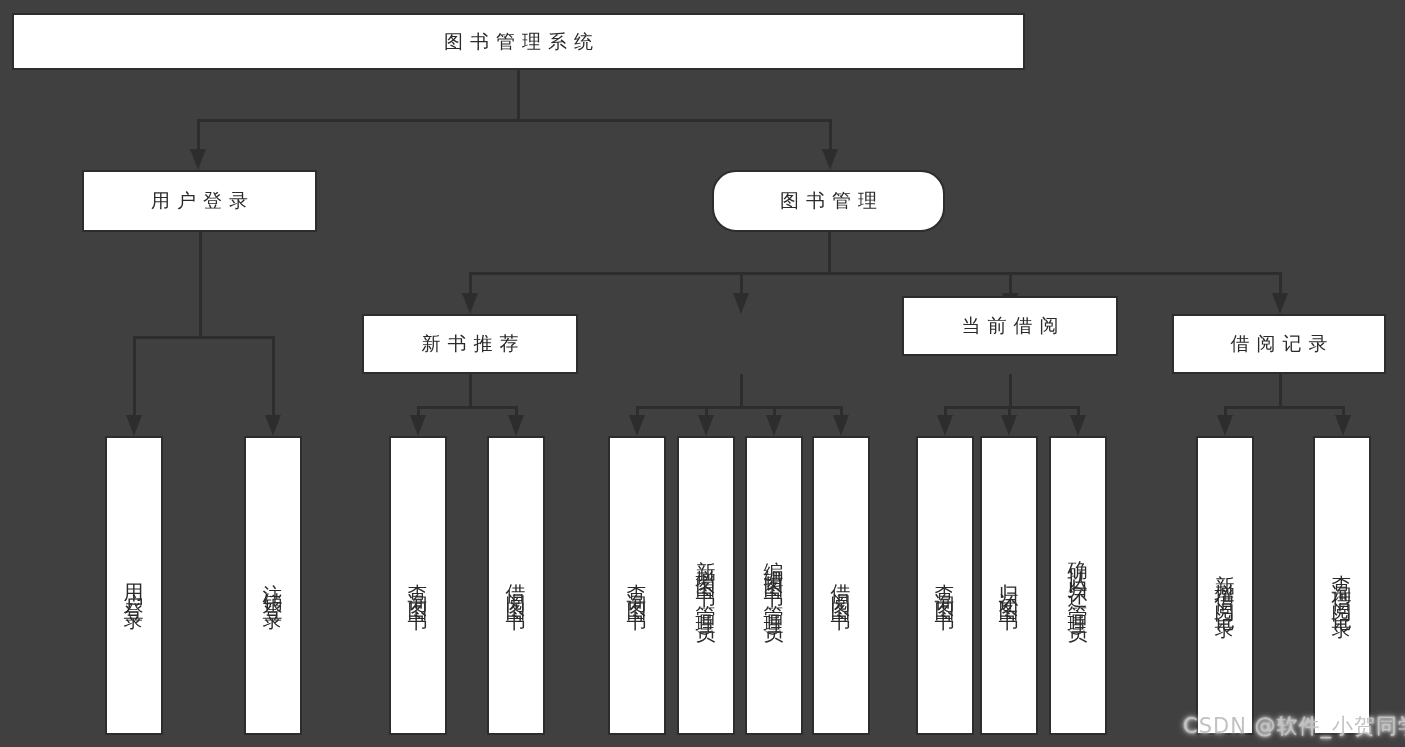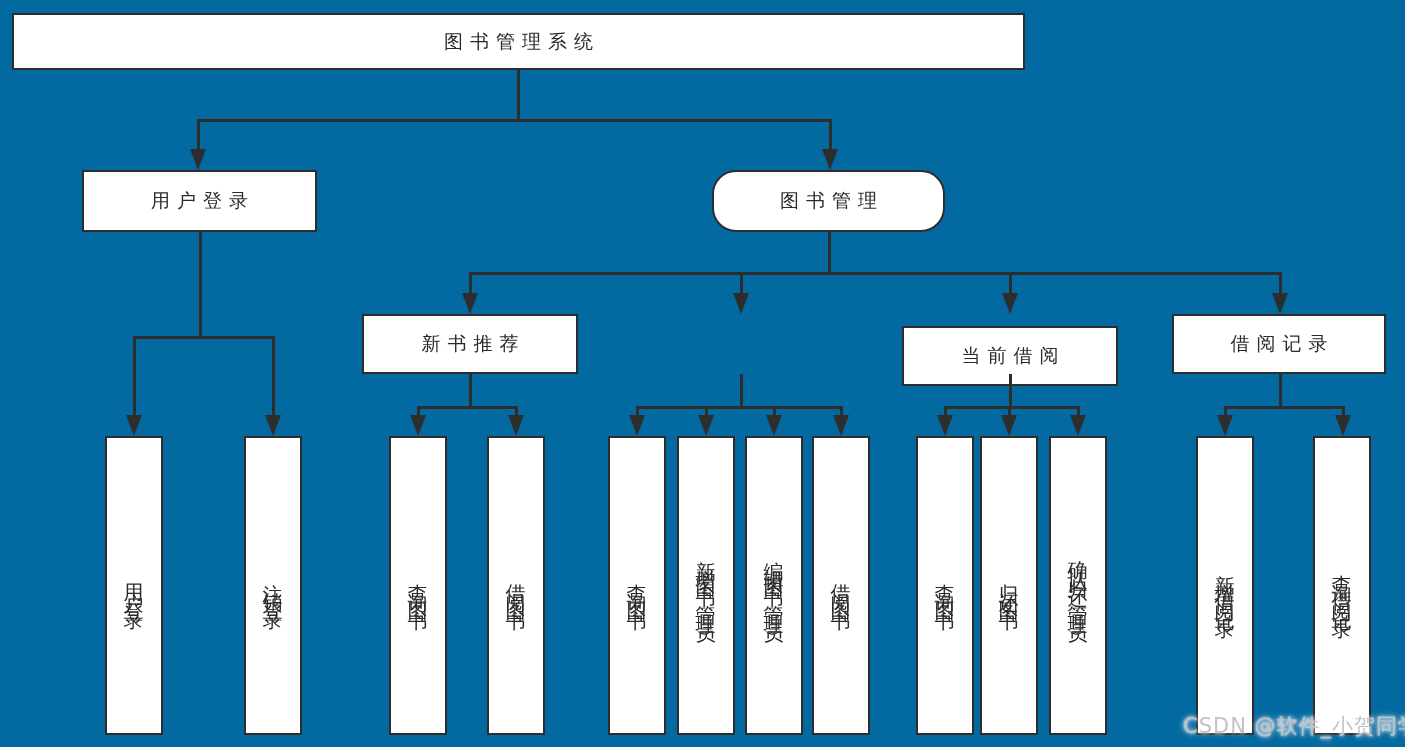--- a/index.html
+++ b/index.html
@@ -1,19 +1,19 @@
 <!DOCTYPE html>
 <html><head>
 <meta charset="utf-8">
 <style>
   html,body{margin:0;padding:0;background:#ffffff;}
   #stage{
     position:relative;
     width:1405px;height:747px;
-    background:#0369a1;
+    background:#404040;
     font-family:"DejaVu Sans","Liberation Sans",sans-serif;
     color:#222;
     overflow:hidden;
   }
   .box{
     position:absolute;
     box-sizing:border-box;
     border:2.5px solid #2d2d2d;
     background:#ffffff;
     display:flex;
@@ -92,21 +92,21 @@
   <div class="vline" style="left:740px;top:272px;height:22px;"></div>
   <div class="arrow" style="left:733px;top:293px;"></div>
   <div class="vline" style="left:1009px;top:272px;height:22px;"></div>
   <div class="arrow" style="left:1002px;top:293px;"></div>
   <div class="vline" style="left:1279px;top:272px;height:22px;"></div>
   <div class="arrow" style="left:1272px;top:293px;"></div>
 
   <div class="box" style="left:362px;top:314px;width:216px;height:60px;">
     <span class="hlabel">新书推荐</span>
   </div>
-  <div class="box" style="left:902px;top:326px;width:216px;height:60px;">
+  <div class="box" style="left:902px;top:296px;width:216px;height:60px;">
     <span class="hlabel">当前借阅</span>
   </div>
   <div class="box" style="left:1172px;top:314px;width:214px;height:60px;">
     <span class="hlabel">借阅记录</span>
   </div>
 
   <div class="vline" style="left:469px;top:374px;height:32px;"></div>
   <div class="hline" style="left:417px;top:406px;width:100px;"></div>
   <div class="vline" style="left:417px;top:406px;height:12px;"></div>
   <div class="arrow" style="left:410px;top:415px;"></div>

